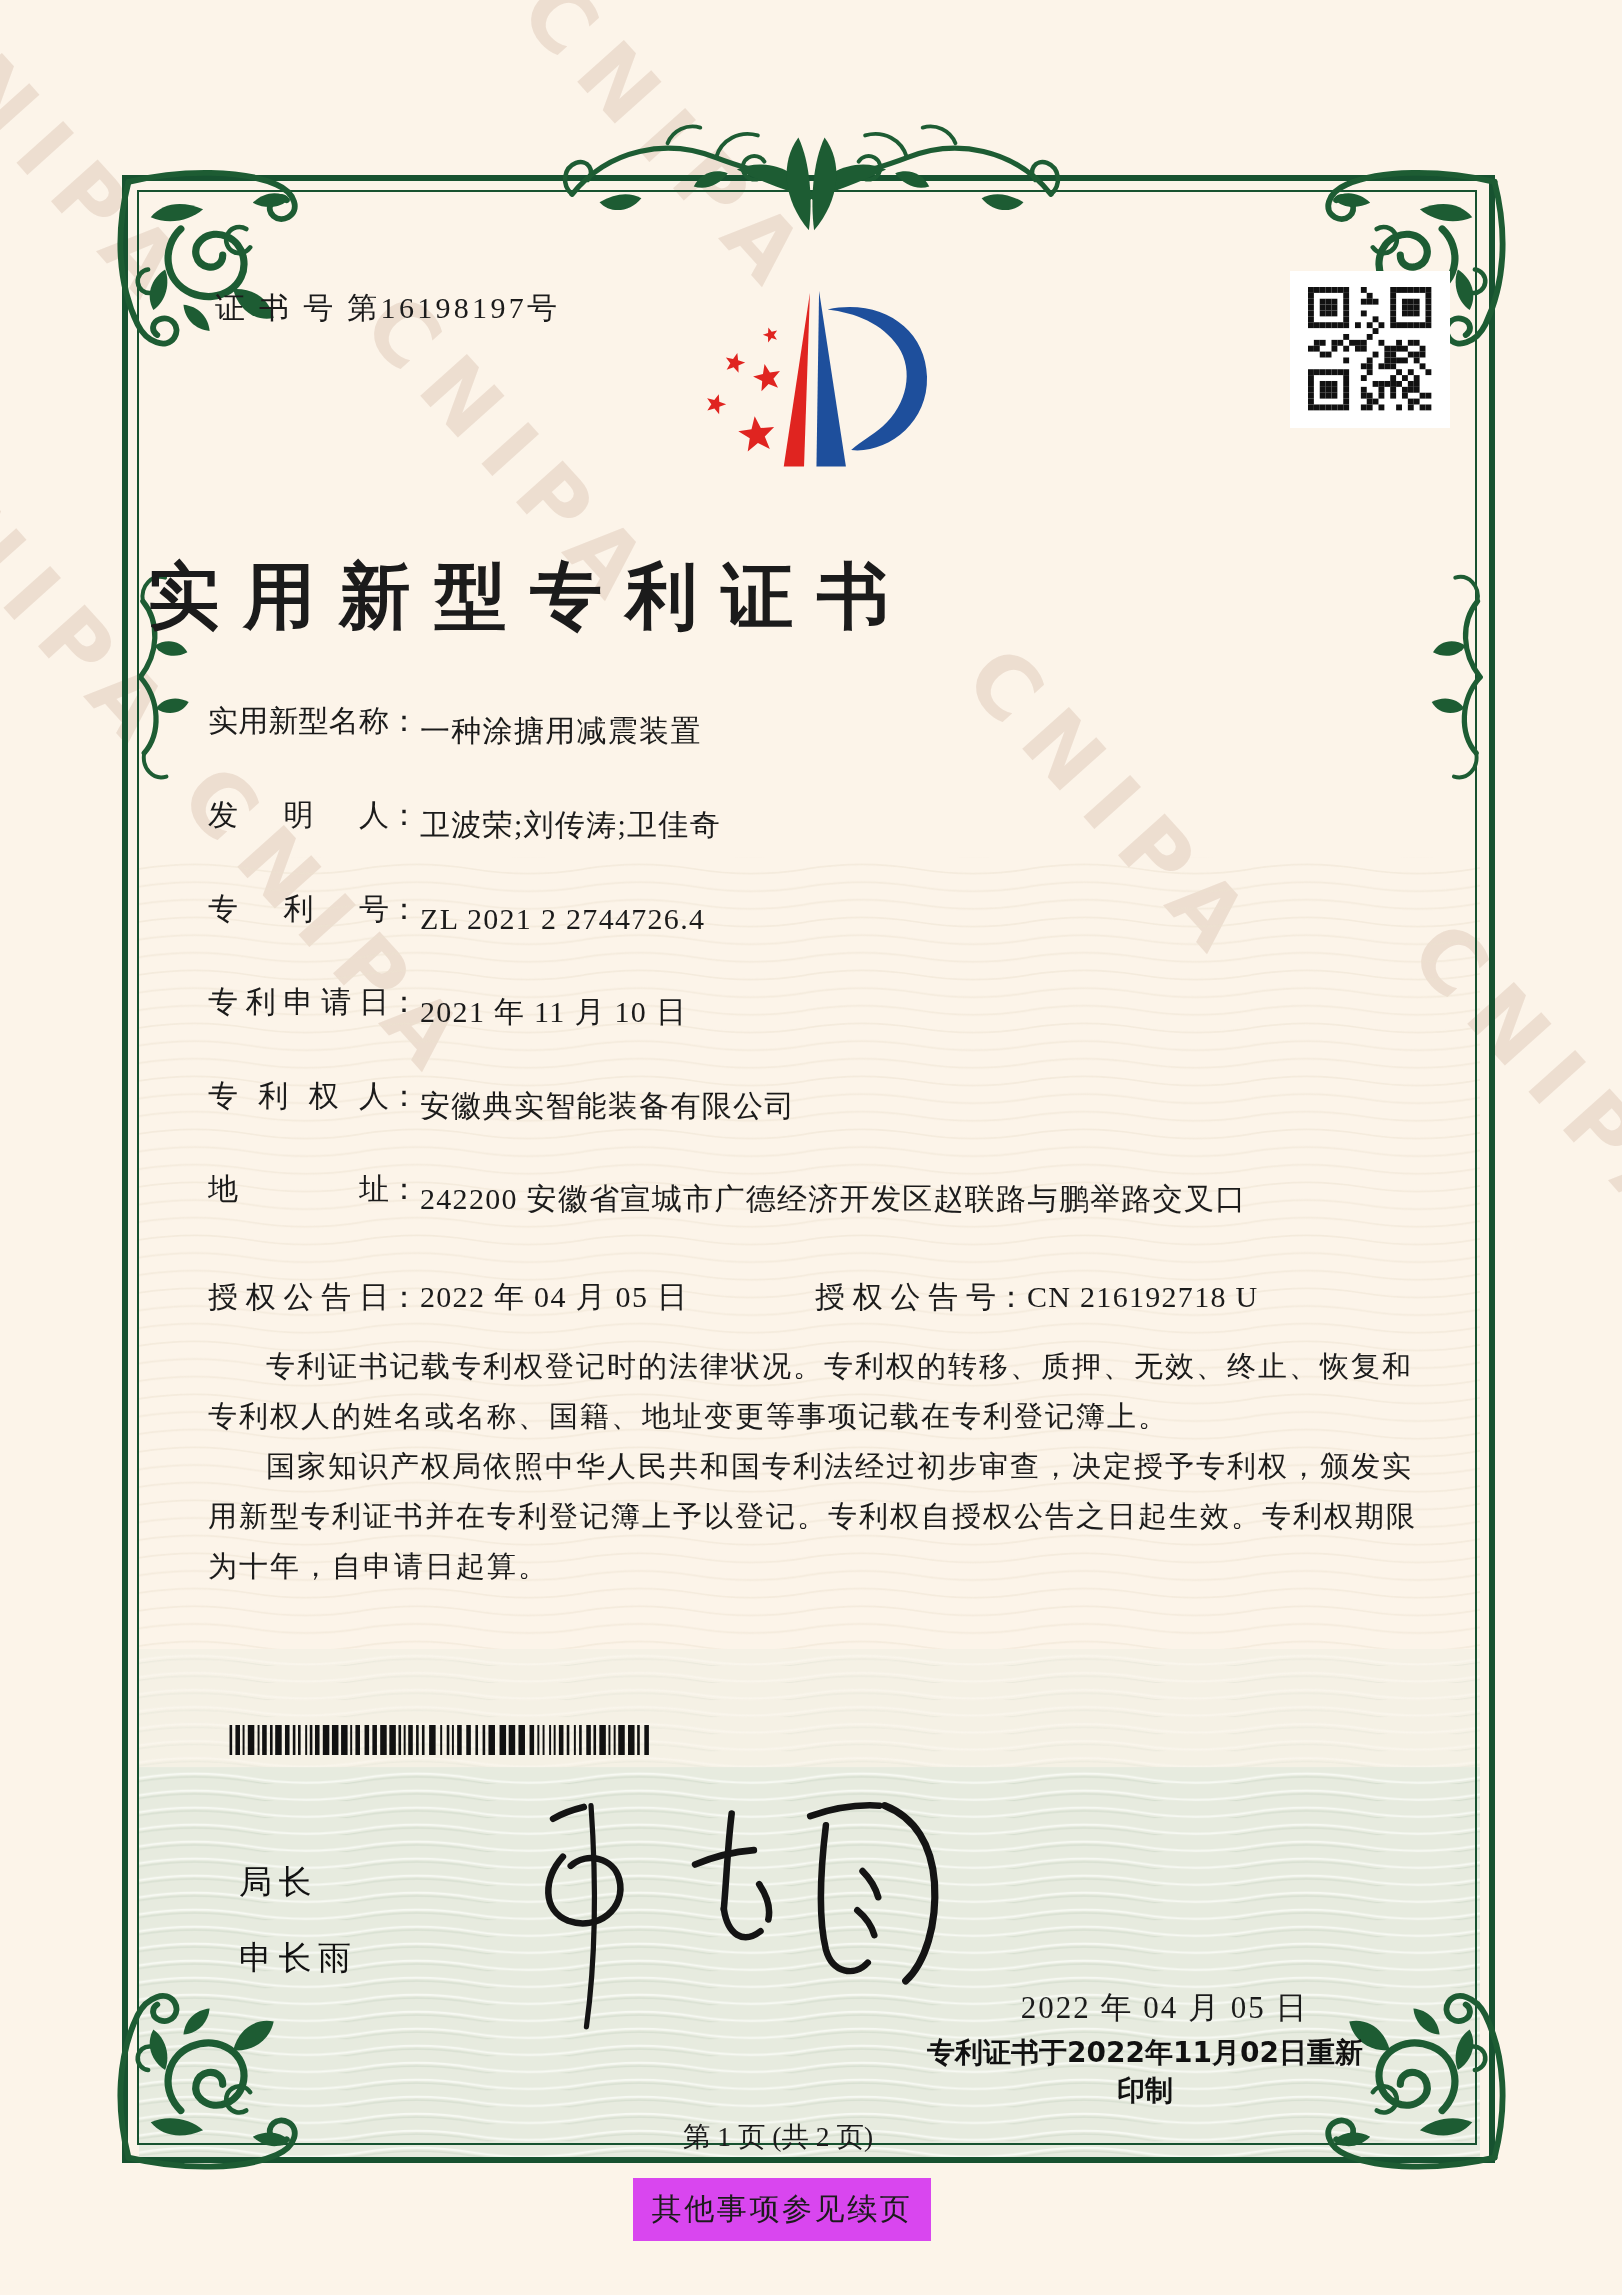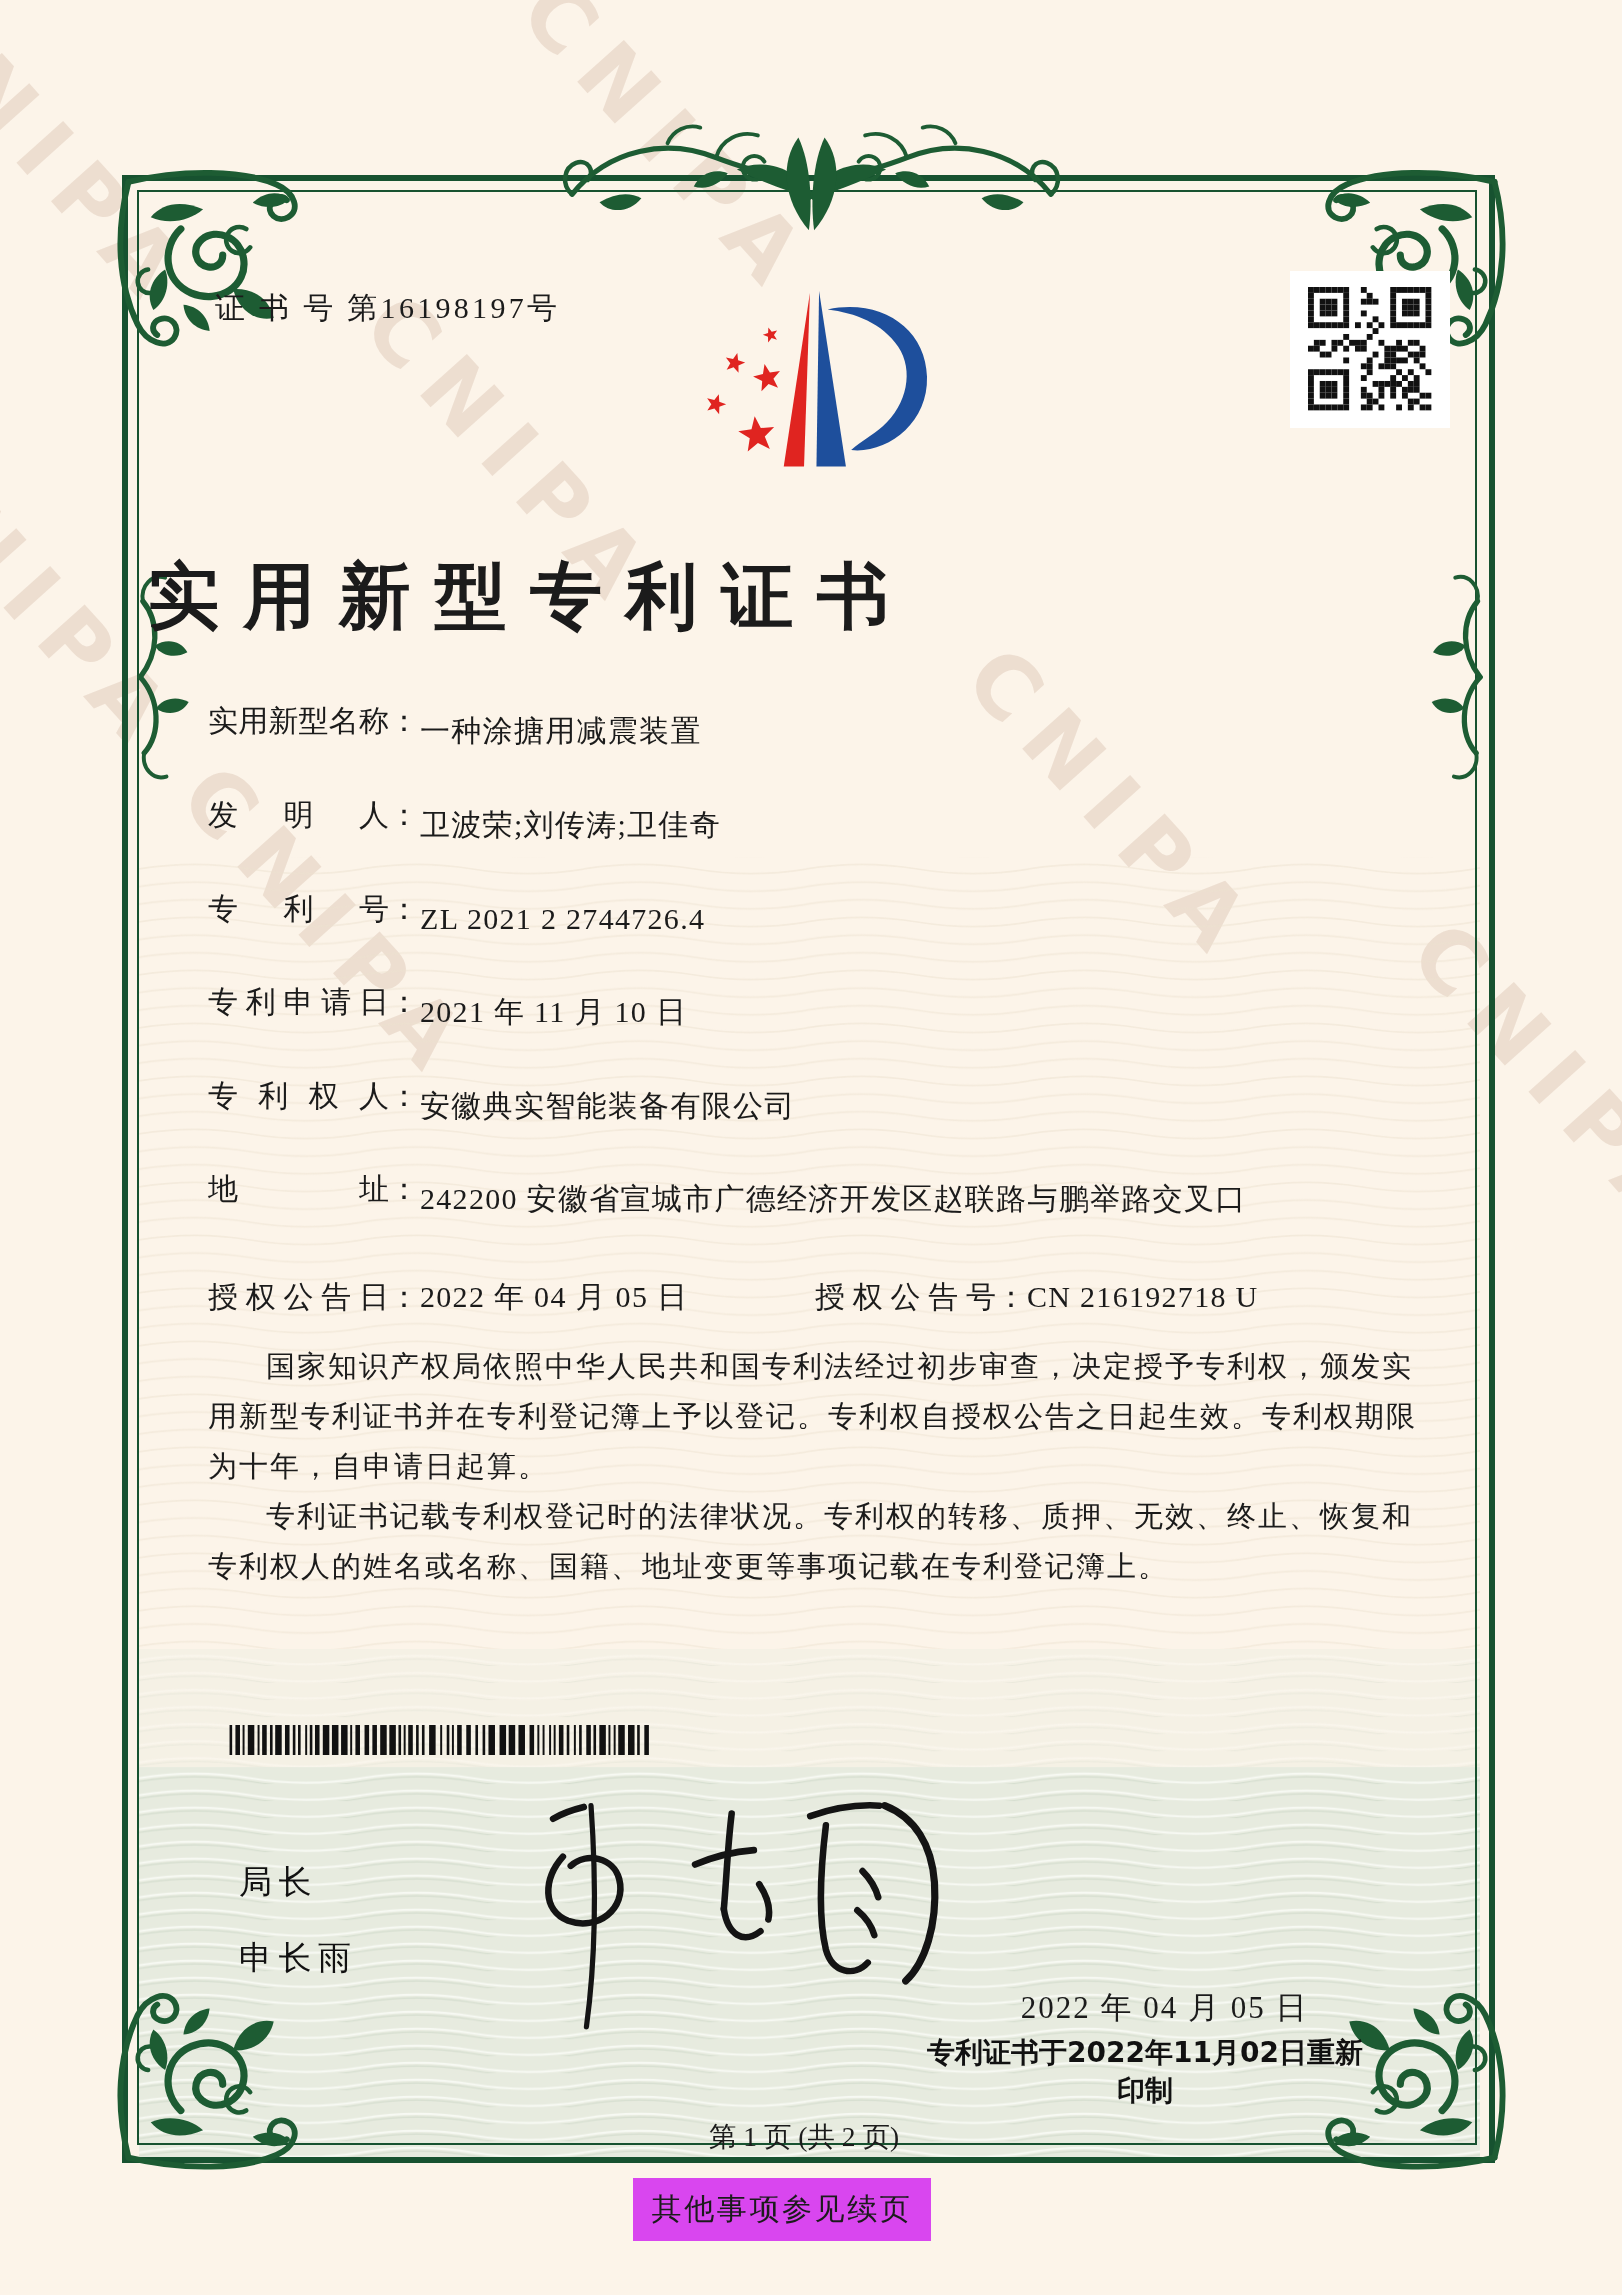--- a/index.html
+++ b/index.html
@@ -54,21 +54,21 @@
   .signer-title{position:absolute;left:239px;top:1860px;font-family:"DejaVu Sans","Liberation Sans",sans-serif;
         font-weight:normal;font-size:33px;letter-spacing:6.5px;color:#111;}
   .signer-name{position:absolute;left:239px;top:1936px;font-family:"DejaVu Sans","Liberation Sans",sans-serif;
         font-weight:normal;font-size:33px;letter-spacing:6.5px;color:#111;}
   .signature{position:absolute;left:0;top:0;pointer-events:none;}
   
   .issuedate{position:absolute;left:1001px;top:1987px;width:327px;text-align:center;
              font-size:31px;letter-spacing:2px;}
   .reprint{position:absolute;left:916px;top:2034px;width:458px;text-align:center;
            font-family:"DejaVu Sans","Liberation Sans",sans-serif;font-weight:bold;font-size:28px;color:#111;}
-  .pageinfo{position:absolute;left:693px;top:2119px;width:222px;text-align:center;font-size:27.5px;}
+  .pageinfo{position:absolute;left:667px;top:2119px;width:222px;text-align:center;font-size:27.5px;}
   .contnote{position:absolute;left:633px;top:2178px;width:298px;height:63px;background:#d946ef;
             display:flex;align-items:center;justify-content:center;font-size:30px;letter-spacing:2.6px;}
 </style>
 </head>
 <body>
 
 <div class="page">
 
   <span class="wm" style="left:-46px;top:-26px;">CNIPA</span>
   <span class="wm" style="left:576px;top:-39px;">CNIPA</span>
@@ -418,22 +418,22 @@
     <span class="flabel">地址</span><span class="fcolon">：</span><span class="fvalue">242200 安徽省宣城市广德经济开发区赵联路与鹏举路交叉口</span>
   </div>
   <div class="frow r7">
     <span class="flabel">授权公告日</span><span class="fcolon">：</span><span class="gval">2022 年 04 月 05 日</span>
     <span class="g2">
       <span class="flabel">授权公告号</span><span class="fcolon">：</span><span class="gval">CN 216192718 U</span>
     </span>
   </div>
 
   <div class="body">
+    <p>专利证书记载专利权登记时的法律状况。专利权的转移、质押、无效、终止、恢复和专利权人的姓名或名称、国籍、地址变更等事项记载在专利登记簿上。</p>
     <p>国家知识产权局依照中华人民共和国专利法经过初步审查，决定授予专利权，颁发实用新型专利证书并在专利登记簿上予以登记。专利权自授权公告之日起生效。专利权期限为十年，自申请日起算。</p>
-    <p>专利证书记载专利权登记时的法律状况。专利权的转移、质押、无效、终止、恢复和专利权人的姓名或名称、国籍、地址变更等事项记载在专利登记簿上。</p>
   </div>
 
   <div class="barcode">
     <svg id="barcode-svg" width="425" height="30" viewBox="0 0 650 46">
         <rect x="0" y="0" width="4" height="46" fill="#111"></rect>
         <rect x="9" y="0" width="7" height="46" fill="#111"></rect>
         <rect x="20" y="0" width="3" height="46" fill="#111"></rect>
         <rect x="28" y="0" width="10" height="46" fill="#111"></rect>
         <rect x="43" y="0" width="3" height="46" fill="#111"></rect>
         <rect x="50" y="0" width="7" height="46" fill="#111"></rect>

